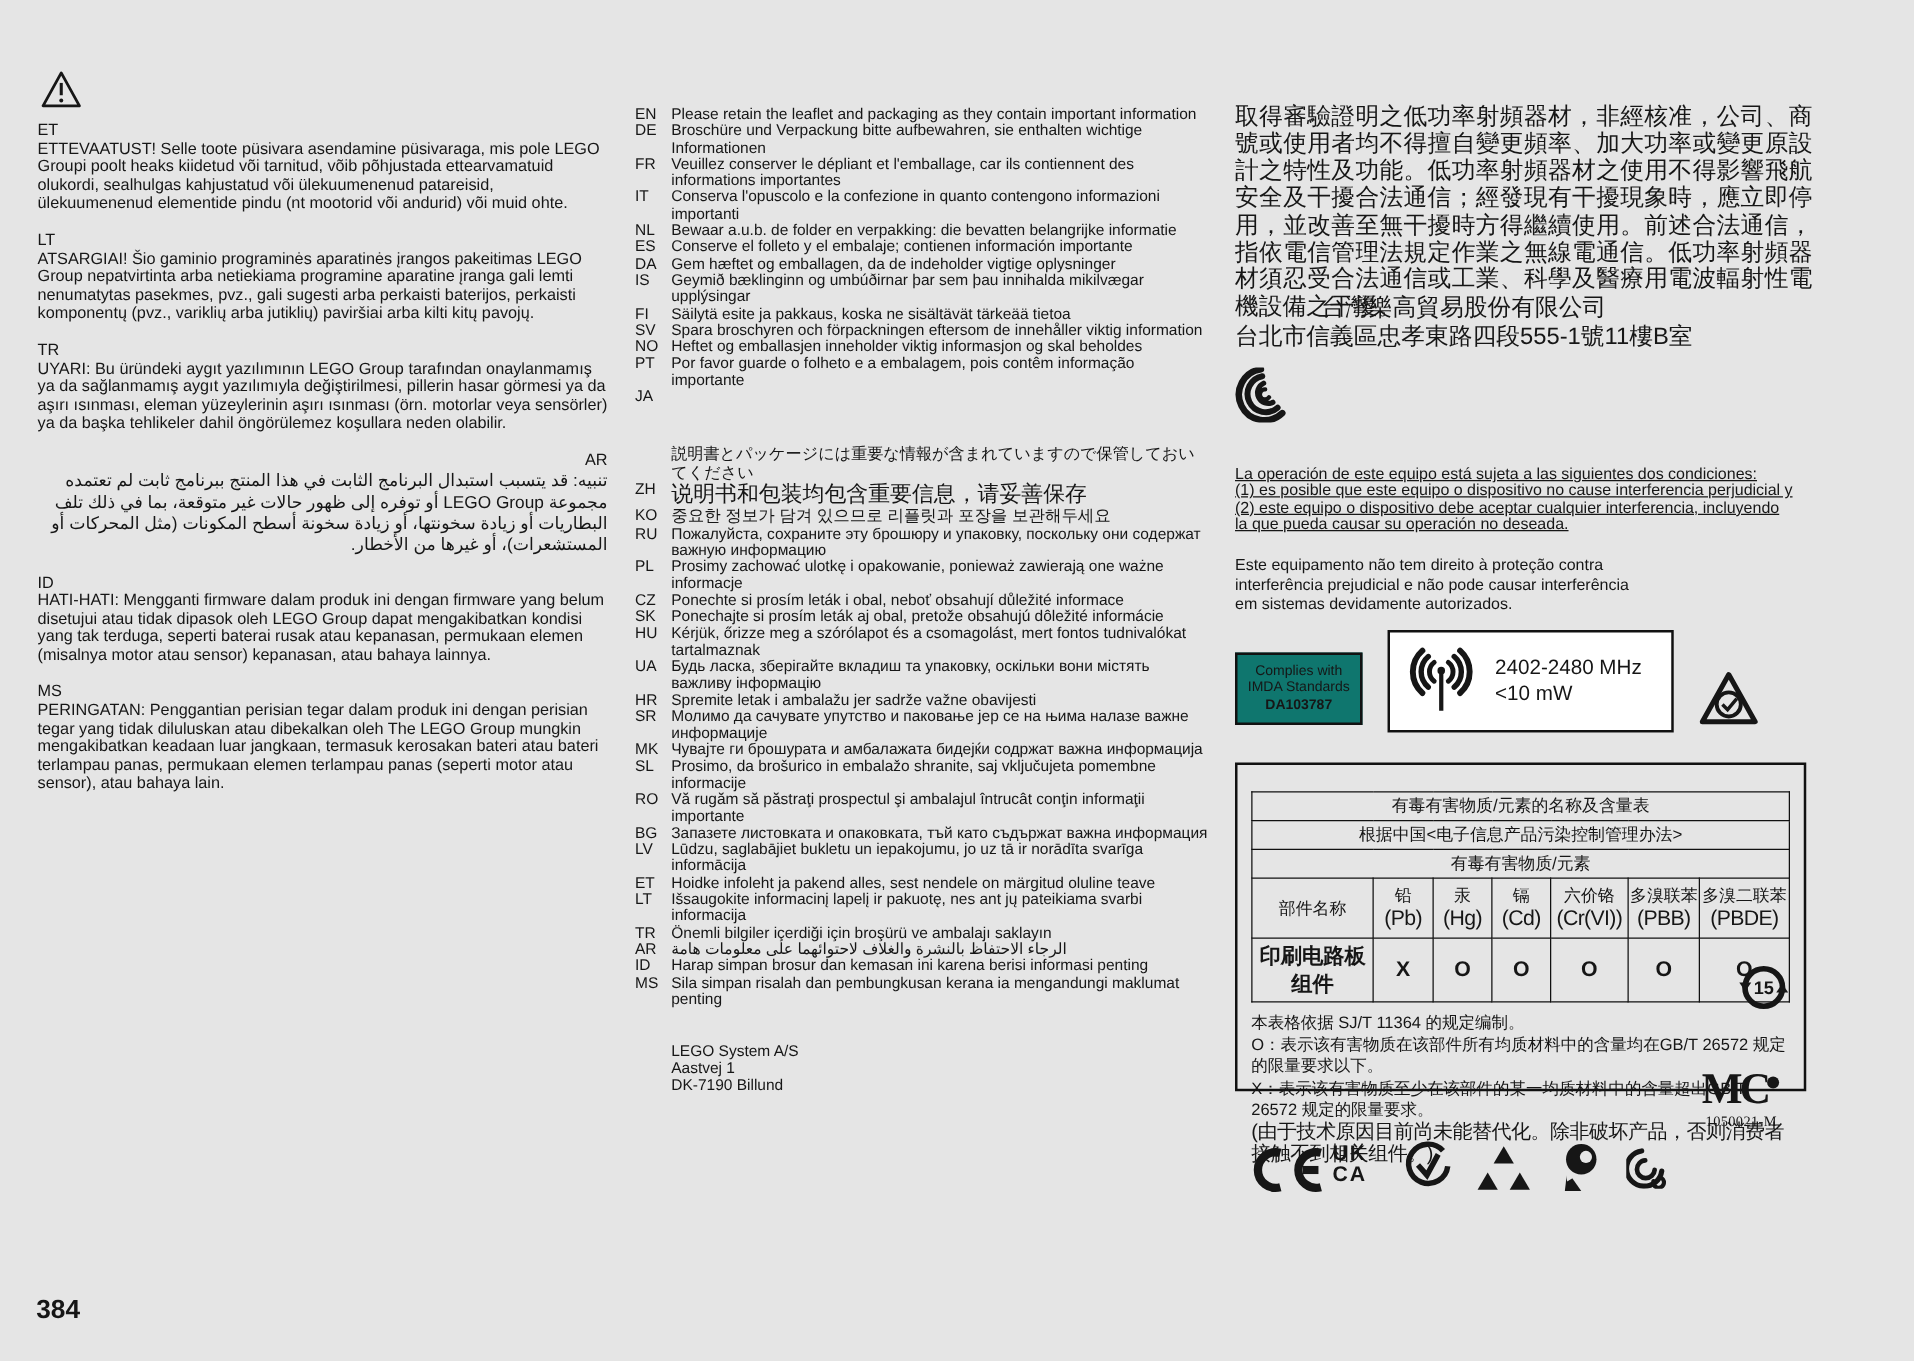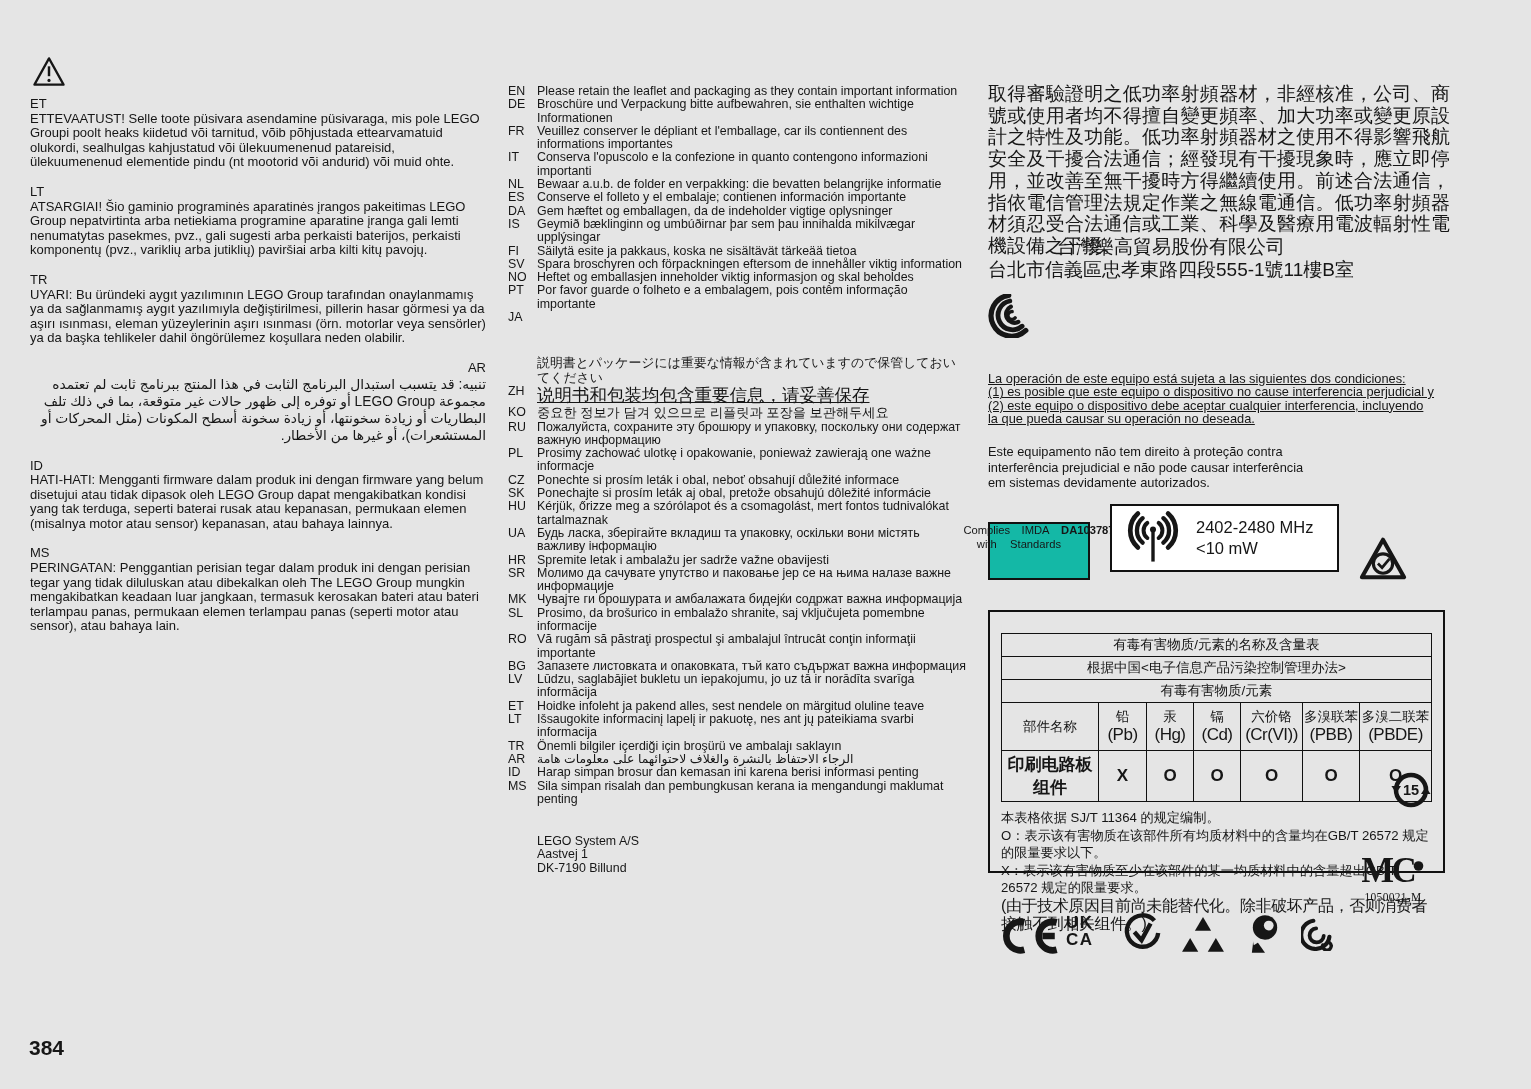--- a/index.html
+++ b/index.html
@@ -17,39 +17,39 @@
   .warning-icon{display:block;margin:0 0 10px 2px;}
   .lsec{margin-bottom:15px;}
   .lsec.rtl-sec{direction:rtl;}
   .lsec.rtl-sec .ltext{font-size:13.8px;line-height:17px;}
 
   
   .mid-col{position:absolute;left:508px;top:85px;width:458px;font-size:12.4px;line-height:13.3px;}
   .mrow{display:flex;}
   .mcode{width:29px;flex:none;}
   .mtext{flex:1;}
-  .mrow.zh .mtext{font-size:17.5px;line-height:21px;text-decoration:underline;}
+  .mrow.zh .mtext{font-size:17.5px;line-height:21px;}
   .mrow.ja .mtext{font-size:12.9px;line-height:14.5px;margin-top:45px;}
   .mrow.ko .mtext{font-size:13.2px;line-height:14.5px;}
   .mrow.rtl .mtext{direction:rtl;text-align:left;}
   .address{margin-top:29px;margin-left:29px;}
 
   
   .cn-para{position:absolute;left:988px;top:83px;width:462px;font-size:19px;line-height:21.7px;text-align:justify;}
   .tw-block{position:absolute;left:988px;top:236px;font-size:19px;line-height:22.5px;white-space:pre-line;text-align:center;}
   .ncc-icon{position:absolute;left:988px;top:294px;}
   .mx-para{position:absolute;left:988px;top:372px;width:474px;font-size:12.8px;line-height:13.4px;white-space:pre-line;text-decoration:underline;}
   .br-para{position:absolute;left:988px;top:444px;width:474px;font-size:12.8px;line-height:15.6px;white-space:pre-line;}
 
-  .imda-box{position:absolute;left:988px;top:522px;width:102px;height:58px;border:2.5px solid #111;background:#14b8a6;
-    box-sizing:border-box;display:flex;flex-direction:row;justify-content:center;text-align:center;
+  .imda-box{position:absolute;left:988px;top:522px;width:102px;height:58px;border:2.5px solid #111;background:#0f766e;
+    box-sizing:border-box;display:flex;flex-direction:column;justify-content:center;text-align:center;
     font-size:11.2px;line-height:13.5px;}
   .imda-box .b3{font-weight:bold;}
 
-  .rf-box{position:absolute;left:1110px;top:504px;width:229px;height:68px;border:2px solid #111;background:#fff;
+  .rf-box{position:absolute;left:1110px;top:504px;width:229px;height:82px;border:2px solid #111;background:#fff;
     box-sizing:border-box;display:flex;align-items:center;gap:10px;padding:0 8px;}
   .rf-text{font-size:16.5px;line-height:21px;}
 
   .rcm-icon{position:absolute;left:1359px;top:536px;}
 
   
   .rohs-box{position:absolute;left:988px;top:610px;width:457px;height:263px;border:2px solid #111;box-sizing:border-box;}
   .rohs-table{border-collapse:collapse;margin:21px 0 0 11px;table-layout:fixed;}
   .rohs-table th,.rohs-table td{border:1.5px solid #111;padding:0;text-align:center;font-weight:normal;}
   .rt-span td{font-size:13.5px;height:22px;}

